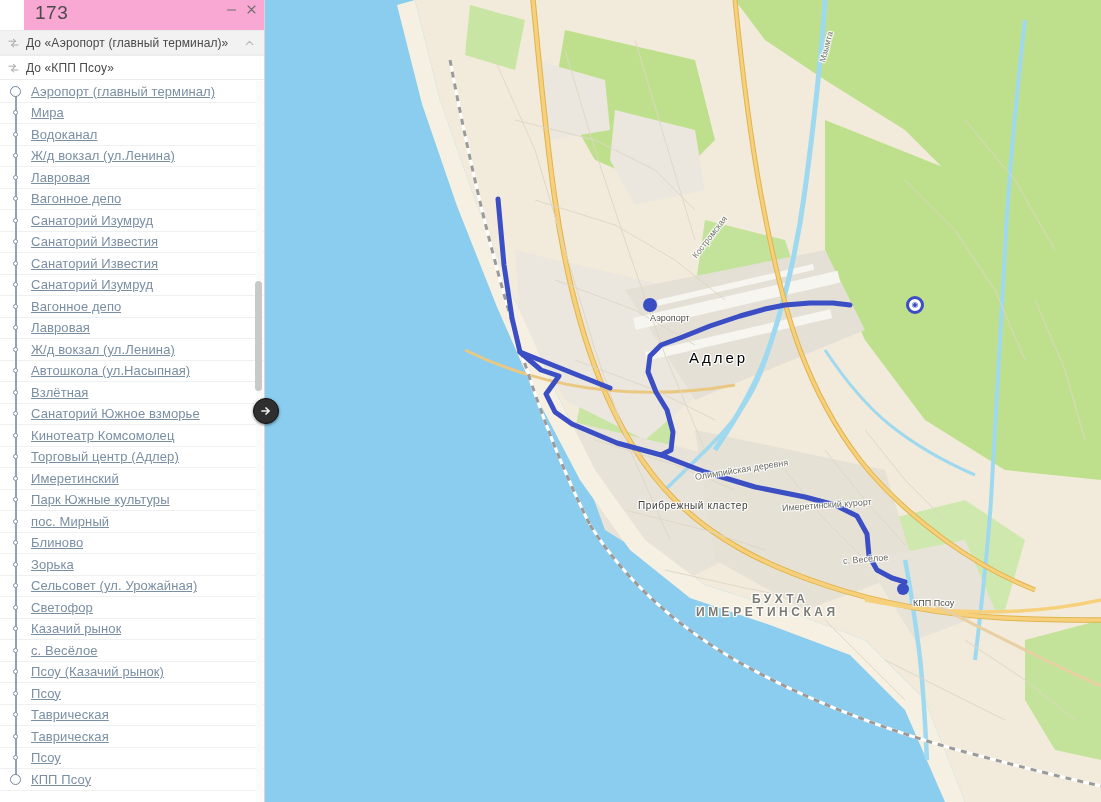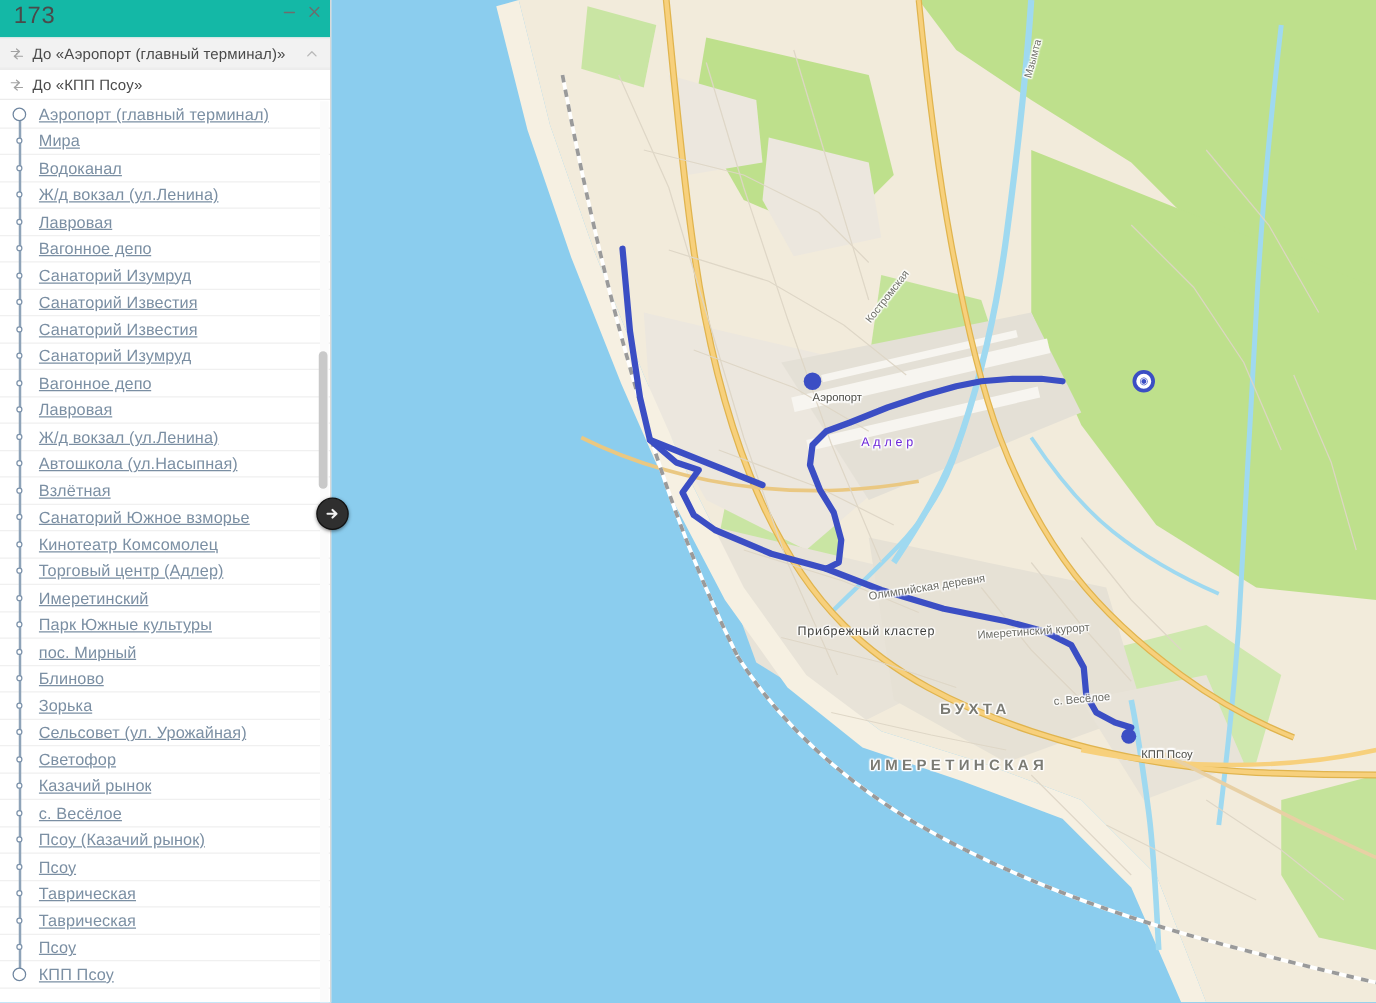--- a/index.html
+++ b/index.html
@@ -17,21 +17,21 @@
   }
   .map-svg{position:absolute;left:0;top:0;width:836px;height:802px;}
   .map-label{
     position:absolute;pointer-events:none;white-space:nowrap;
     font-family:"Liberation Sans","DejaVu Sans",sans-serif;
     color:#4a4a46;
     text-shadow:
       1px 0 1px #fff,-1px 0 1px #fff,0 1px 1px #fff,0 -1px 1px #fff,
       1px 1px 1px #fff,-1px -1px 1px #fff,1px -1px 1px #fff,-1px 1px 1px #fff;
   }
-  .lbl-city{font-size:10px;letter-spacing:3px;color:#6d28d9;}
+  .lbl-city{font-size:15px;letter-spacing:3px;color:#000000;}
   .lbl-district{font-size:10px;letter-spacing:.6px;color:#3f3f3b;}
   .lbl-bay{font-size:12px;letter-spacing:3.5px;color:#7b7b74;font-weight:bold;}
   .lbl-bay2{font-size:12px;letter-spacing:3.5px;color:#7b7b74;font-weight:bold;}
   .lbl-small{font-size:9px;color:#6b6b64;}
   .lbl-street{font-size:8.5px;color:#6f6f68;}
   .lbl-stop{font-size:9px;color:#4c4c46;}
 
   
   .endpoint{position:absolute;width:18px;height:18px;border-radius:50%;
     background:#fff;border:3px solid #3b4ec4;box-sizing:border-box;
@@ -48,21 +48,21 @@
   }
   #panel-handle svg{display:block;}
 
   
   #sidebar{
     position:absolute;left:0;top:0;width:265px;height:802px;
     background:#fff;overflow:hidden;z-index:30;
     border-right:1px solid #d8d8d8;box-sizing:border-box;
   }
   #titlebar{
-    position:relative;height:30px;background:#14b8a6;
+    position:relative;height:30px;background:#f9a8d4;margin-left:24px;
   }
   #route-number{
     position:absolute;left:11px;top:2px;
     font-size:19px;color:#4a4a4a;letter-spacing:.5px;
   }
   .win-btns{position:absolute;right:6px;top:3px;display:flex;gap:7px;align-items:center;}
   .win-btn{width:13px;height:13px;display:flex;align-items:center;justify-content:center;
     cursor:pointer;color:#6d6d6d;}
   .win-btn svg{display:block;}
 
@@ -233,21 +233,21 @@
                  L570,505 L592,516 L602,534 L604,556
                  L612,570 L627,578 L640,582"></path>
       </g>
       <circle cx="385" cy="305" r="7" fill="#3b4ec4"></circle>
       <circle cx="638" cy="589" r="6" fill="#3b4ec4"></circle>
     </g>
   </svg>
 
   <div class="map-label lbl-city" style="left:424px;top:349px;">Адлер</div>
   <div class="map-label lbl-district" style="left:373px;top:500px;">Прибрежный кластер</div>
-  <div class="map-label lbl-bay" style="left:443px;top:560px;padding-left:44px;">БУХТА</div>
+  <div class="map-label lbl-bay" style="left:443px;top:592px;padding-left:44px;">БУХТА</div>
   <div class="map-label lbl-bay2" style="left:415px;top:605px;padding-left:16px;">ИМЕРЕТИНСКАЯ</div>
   <div class="map-label lbl-stop" style="left:385px;top:313px;">Аэропорт</div>
   <div class="map-label lbl-stop" style="left:648px;top:598px;">КПП Псоу</div>
   <div class="map-label lbl-street" style="left:429px;top:252px;transform:rotate(-52deg);transform-origin:left center;">Костромская</div>
   <div class="map-label lbl-small" style="left:430px;top:472px;transform:rotate(-9deg);transform-origin:left center;">Олимпийская деревня</div>
   <div class="map-label lbl-small" style="left:517px;top:503px;transform:rotate(-4deg);transform-origin:left center;">Имеретинский курорт</div>
   <div class="map-label lbl-small" style="left:578px;top:556px;transform:rotate(-5deg);transform-origin:left center;">с. Весёлое</div>
   <div class="map-label lbl-street" style="left:557px;top:57px;transform:rotate(-75deg);transform-origin:left center;">Мзымта</div>
 
   <div class="endpoint" style="left:641px;top:296px;">

